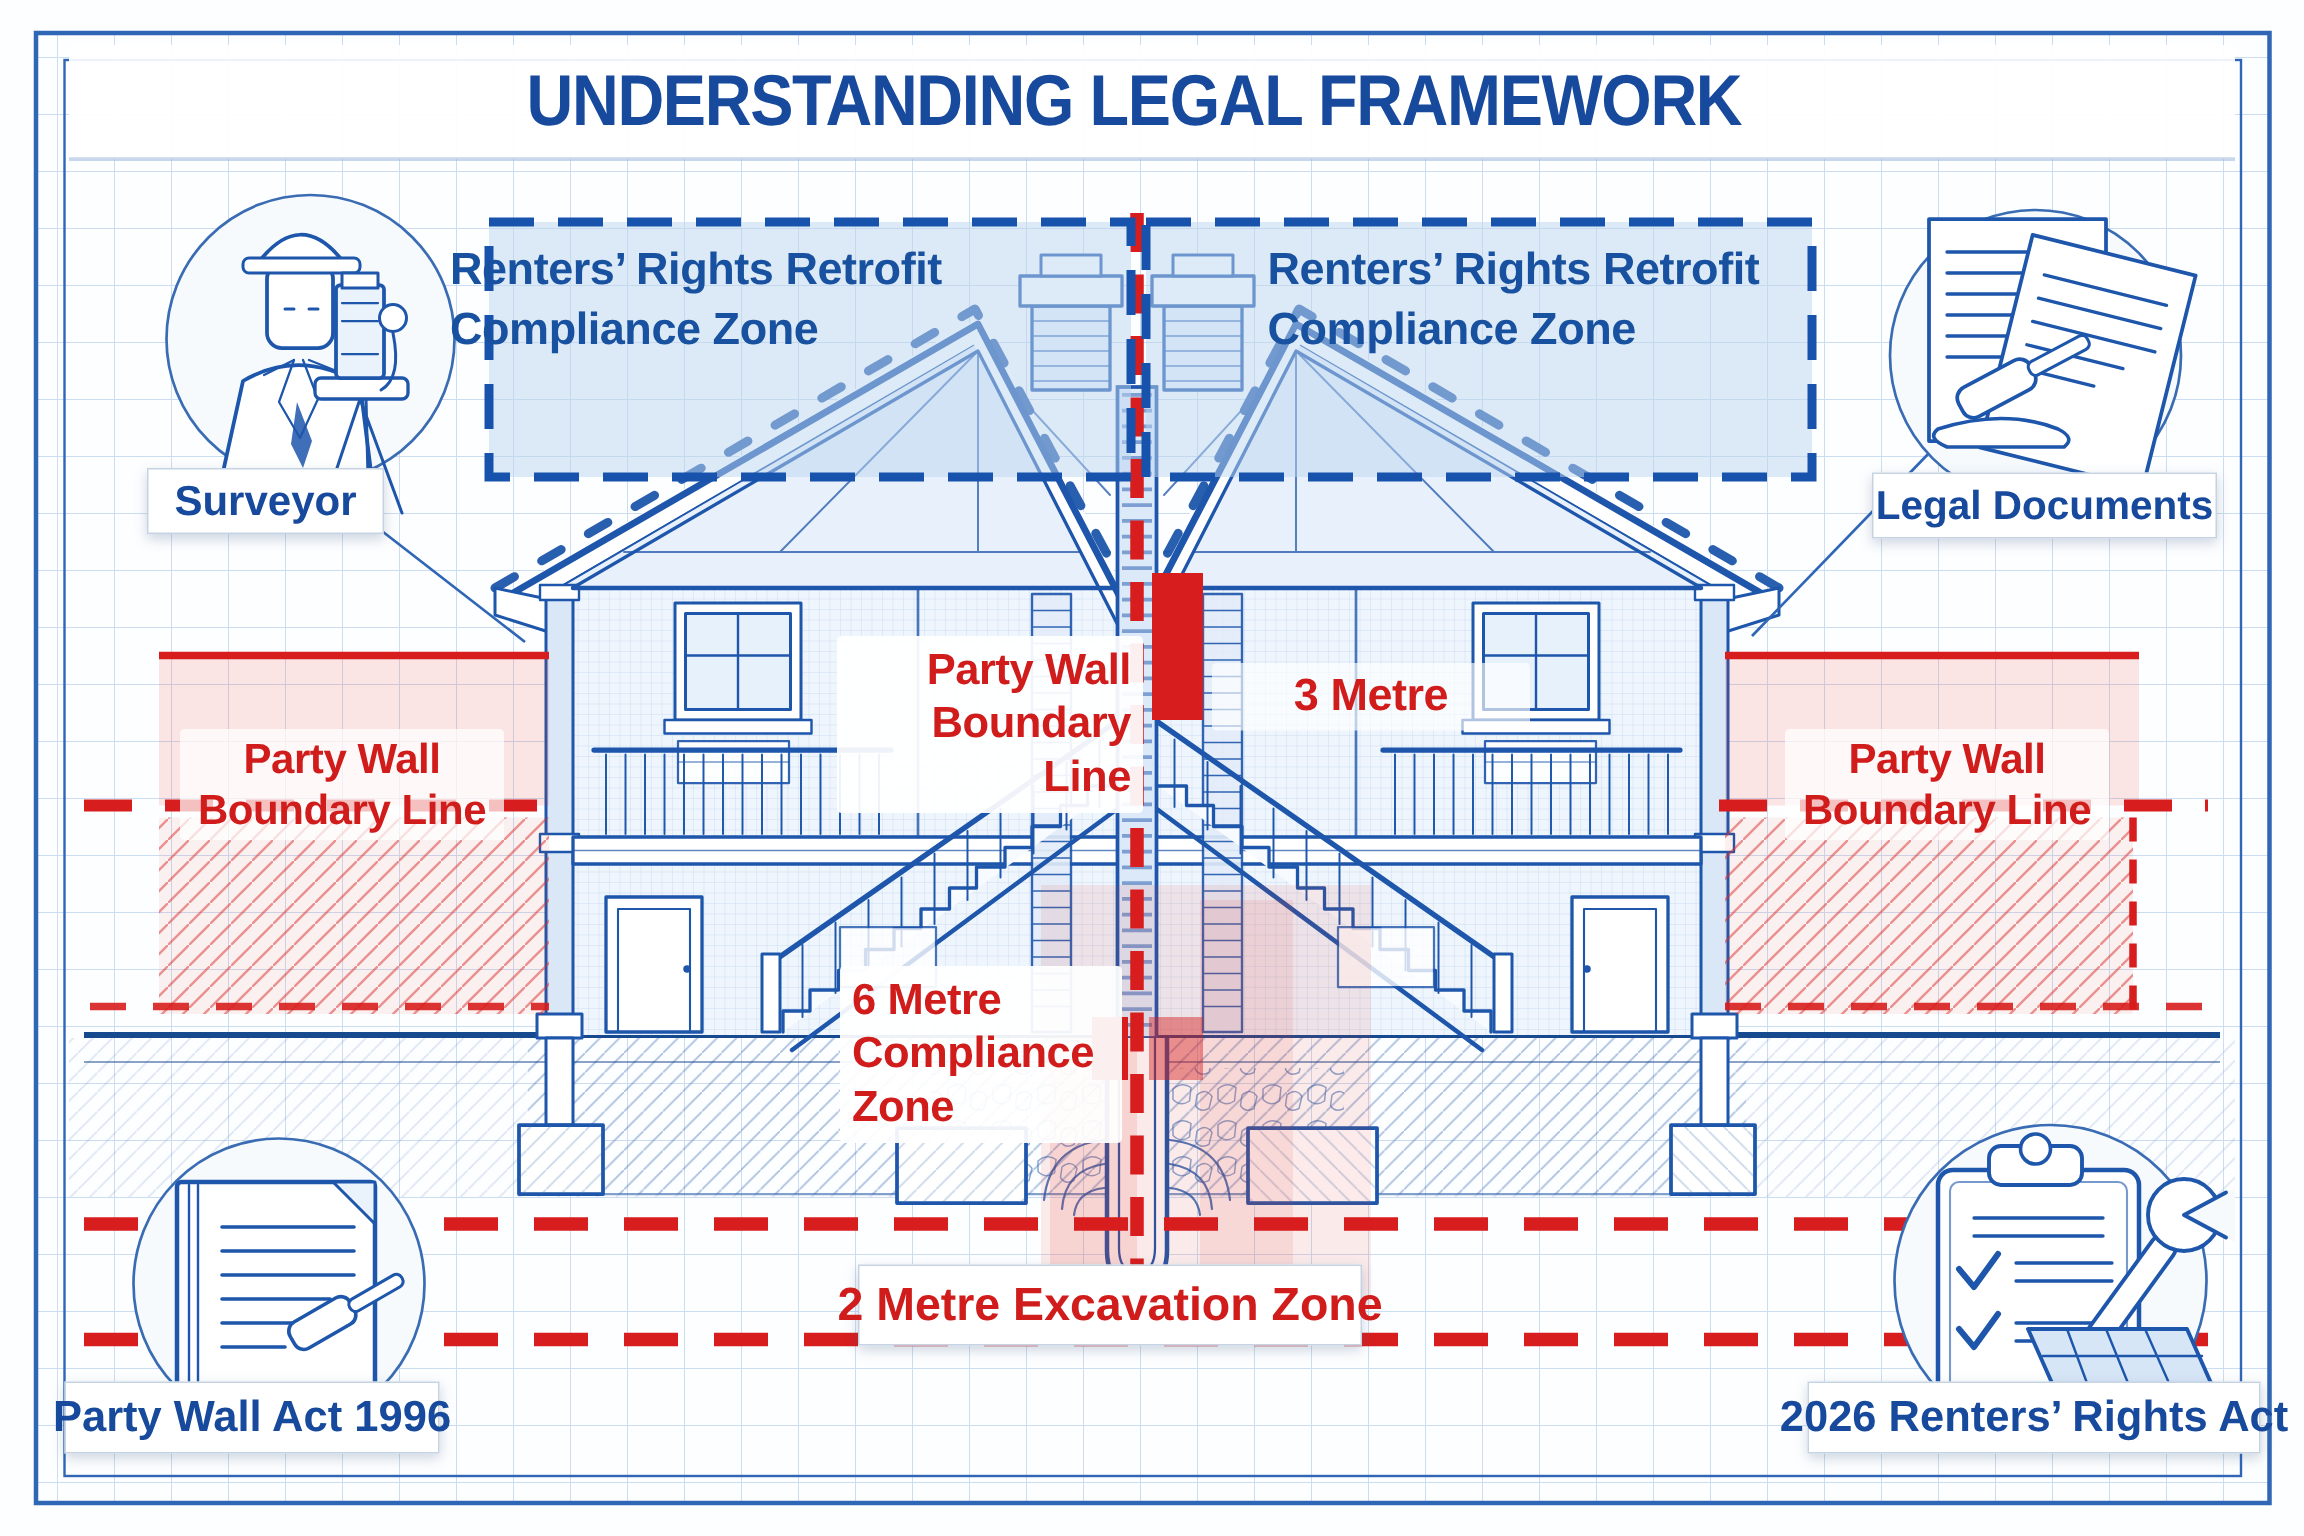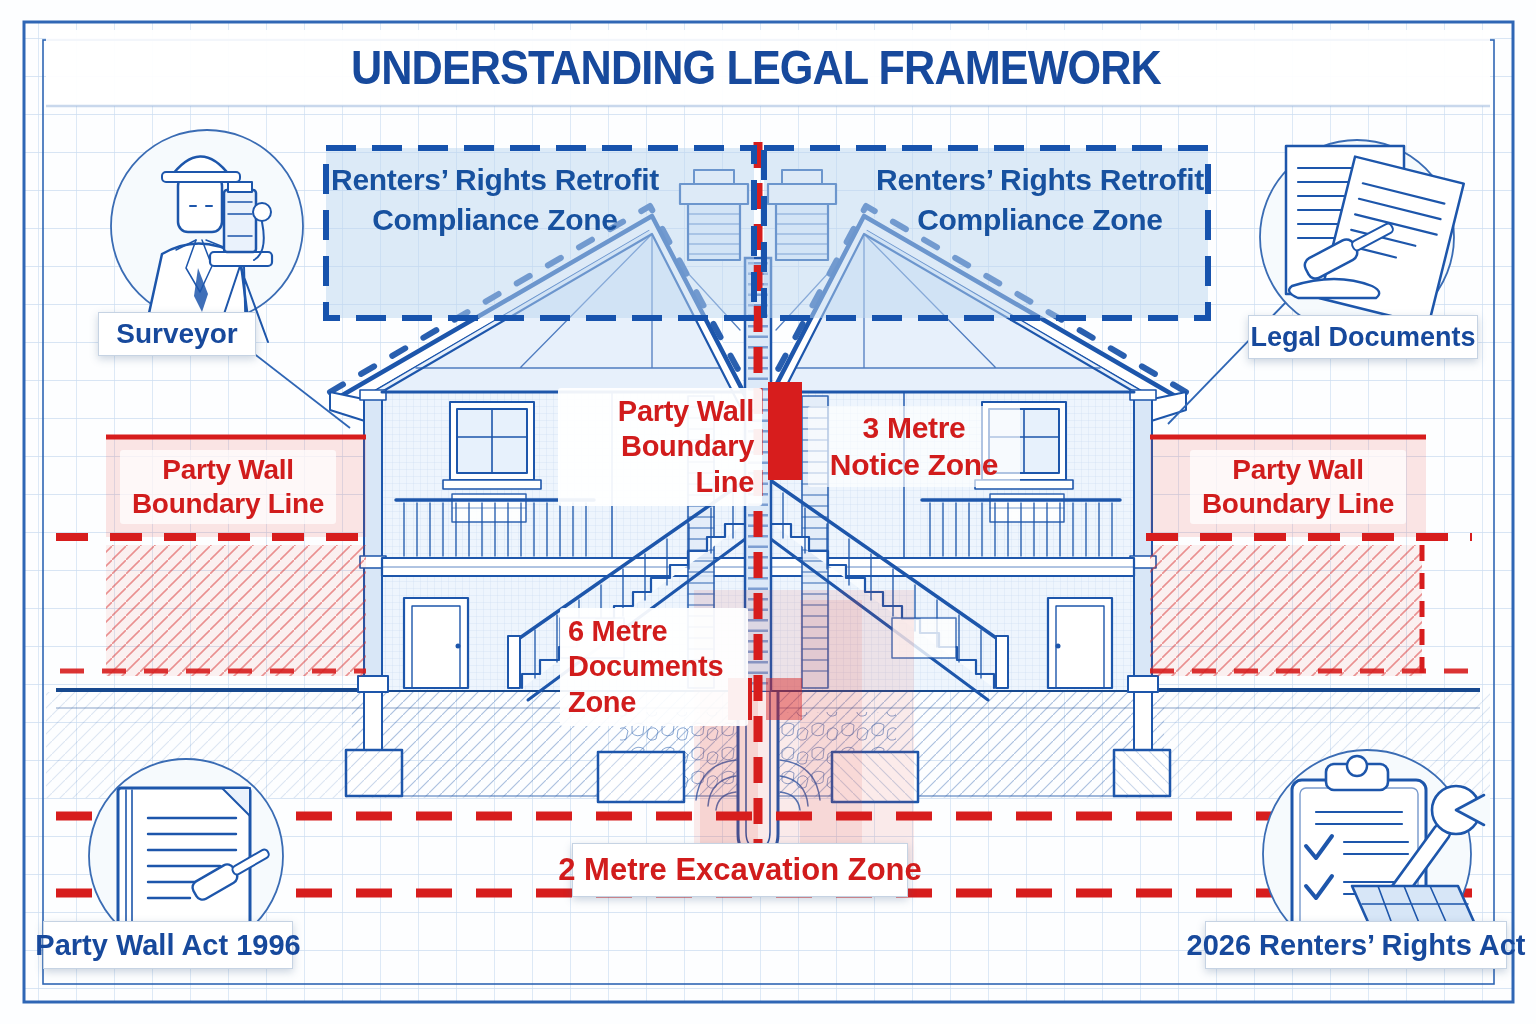--- a/index.html
+++ b/index.html
@@ -3,22 +3,22 @@
 <meta charset="utf-8">
 <style>
   html,body{margin:0;padding:0;background:#fff;}
   body{width:1536px;height:1024px;overflow:hidden;font-family:"Liberation Sans",sans-serif;}
   .stage{position:relative;width:1536px;height:1024px;background:#5eead4;}
   .stage svg{position:absolute;left:0;top:0;}
   .abs{position:absolute;}
   .title-wrap{left:0;top:40px;width:1512px;text-align:center;color:#17499c;font-weight:bold;font-size:48px;letter-spacing:-1px;}
   .cond{display:inline-block;transform:scaleX(.9);transform-origin:center;}
   .callout{background:#fff;border:1px solid #c6d3e3;box-shadow:0 3px 8px rgba(60,90,130,.25);color:#17499c;font-weight:bold;display:flex;align-items:center;justify-content:center;white-space:nowrap;}
-  .zone-label{color:#17519f;font-weight:bold;font-size:30px;line-height:1.33;text-align:center;letter-spacing:-0.3px;}
-  .red{color:#d11c1c;font-weight:bold;letter-spacing:-0.3px;}
+  .zone-label{color:#17519f;font-weight:bold;font-size:30px;line-height:1.33;text-align:left;letter-spacing:-0.3px;}
+  .red{color:#d11c1c;font-weight:bold;letter-spacing:-0.3px;margin-top:36px;}
   .red-lines{line-height:1.22;}
   .soft{background:rgba(255,255,255,.72);padding:3px 8px;border-radius:3px;}
   .whitebox{background:rgba(255,255,255,.93);border-radius:3px;}
   .ln{display:block;}
 </style>
 </head>
 <body>
 
 <div class="stage">
 
@@ -307,26 +307,25 @@
   <span class="ln">Boundary Line</span>
 </div>
 
 <div class="abs red red-lines whitebox" style="left:558px;top:388px;width:188px;padding:6px 8px;font-size:29px;text-align:right;">
   <span class="ln">Party Wall</span>
   <span class="ln">Boundary Line</span>
 </div>
 
 <div class="abs red red-lines" style="left:808px;top:406px;width:200px;font-size:30px;text-align:center;background:rgba(255,255,255,0.65);padding:4px 6px;border-radius:3px;">
   <span class="ln">3 Metre</span>
-  <span class="ln">Notice Zone</span>
 </div>
 
 <div class="abs red red-lines whitebox" style="left:560px;top:608px;width:172px;padding:6px 8px;font-size:29px;text-align:left;">
   <span class="ln">6 Metre</span>
-  <span class="ln">Documents</span>
+  <span class="ln">Compliance</span>
   <span class="ln">Zone</span>
 </div>
 
 <div class="abs callout" style="left:572px;top:843px;width:334px;height:52px;font-size:31px;color:#d11c1c;">
   <span>2 Metre Excavation Zone</span>
 </div>
 
 </div>
 
 </body></html>

